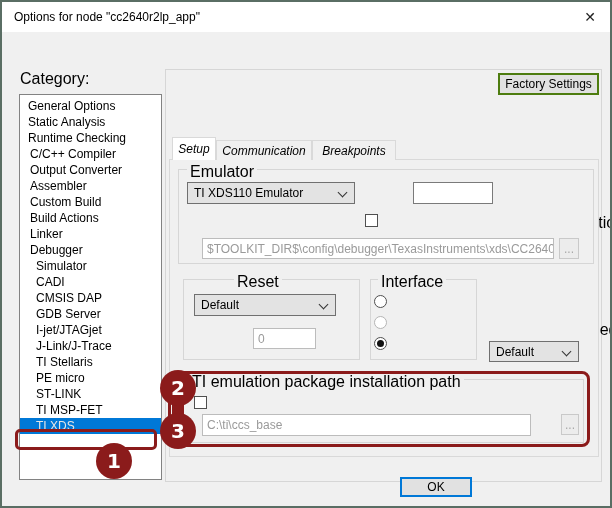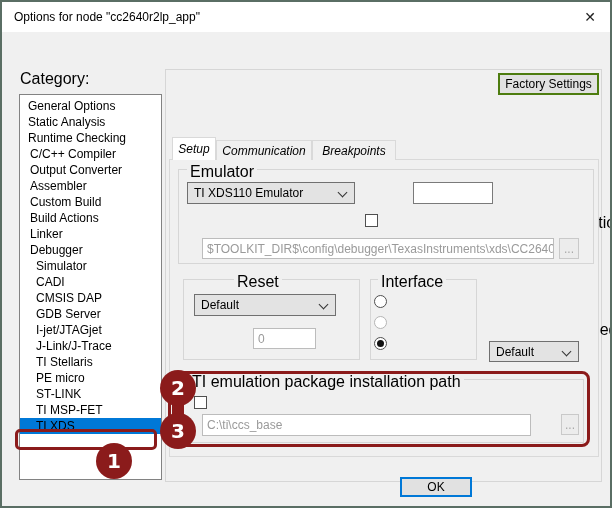--- a/index.html
+++ b/index.html
@@ -9,21 +9,21 @@
   .titlebar{position:absolute;left:0;top:0;width:100%;height:30px;background:#ffffff;}
   .title-text{position:absolute;left:12px;top:0;line-height:30px;font-size:12px;}
   .close-btn{position:absolute;right:4px;top:0;width:32px;height:30px;display:flex;align-items:center;justify-content:center;font-size:14px;color:#222;cursor:default;}
   .label{font-size:16px;white-space:nowrap;}
   .gray{color:#9a9a9a;}
   .listbox{position:absolute;left:17px;top:92px;width:143px;height:386px;background:#fff;border:1px solid #828282;box-sizing:border-box;padding-top:3px;overflow:hidden;}
   .list-item{height:16px;line-height:16px;white-space:nowrap;}
   .lvl0{padding-left:8px;}
   .lvl1{padding-left:10px;}
   .lvl2{padding-left:16px;}
-  .list-item.selected{background:#0078d7;color:#000000;}
+  .list-item.selected{background:#0078d7;color:#e5e5e5;}
   .panel{position:absolute;left:163px;top:67px;width:437px;height:413px;border:1px solid #d6d6d6;box-sizing:border-box;}
   .btn{background:#e1e1e1;border:2px solid #4d7c0f;display:flex;align-items:center;justify-content:center;font-size:12px;box-sizing:border-box;cursor:default;}
   .btn.default{border:2px solid #0078d7;}
   .btn.disabled{background:#ececec;border:1px solid #c9c9c9;color:#a8a8a8;}
   .tab{position:absolute;height:20px;top:138px;background:#f0f0f0;border:1px solid #d9d9d9;border-bottom:none;box-sizing:border-box;display:flex;align-items:center;justify-content:center;z-index:2;font-style:italic;}
   .tab.active{top:135px;height:23px;background:#fff;z-index:3;}
   .tabpane{position:absolute;left:167px;top:157px;width:430px;height:298px;border:1px solid #d9d9d9;box-sizing:border-box;background:#f0f0f0;z-index:1;}
   .groupbox{position:absolute;border:1px solid #d6d6d6;box-sizing:border-box;z-index:1;}
   .grouplabel{position:absolute;background:#f0f0f0;padding:0 3px;white-space:nowrap;z-index:2;}
   .input{position:absolute;background:#fff;border:1px solid #7a7a7a;box-sizing:border-box;display:flex;align-items:center;padding:0 4px;font-size:12px;overflow:hidden;white-space:nowrap;z-index:2;}

